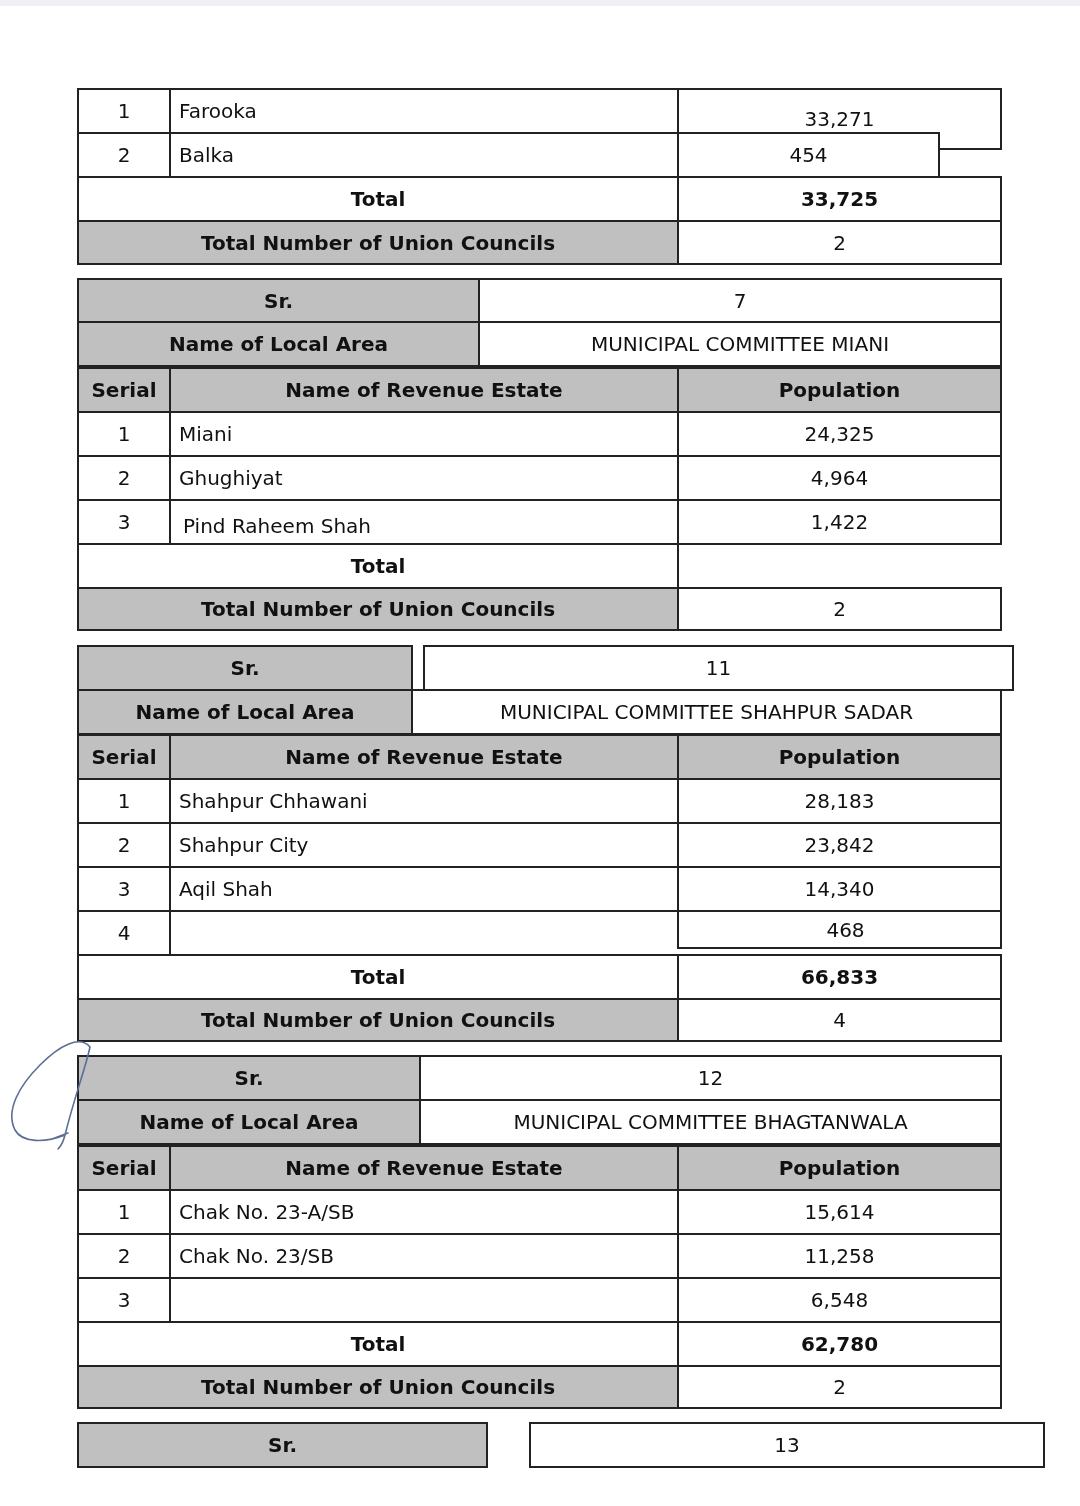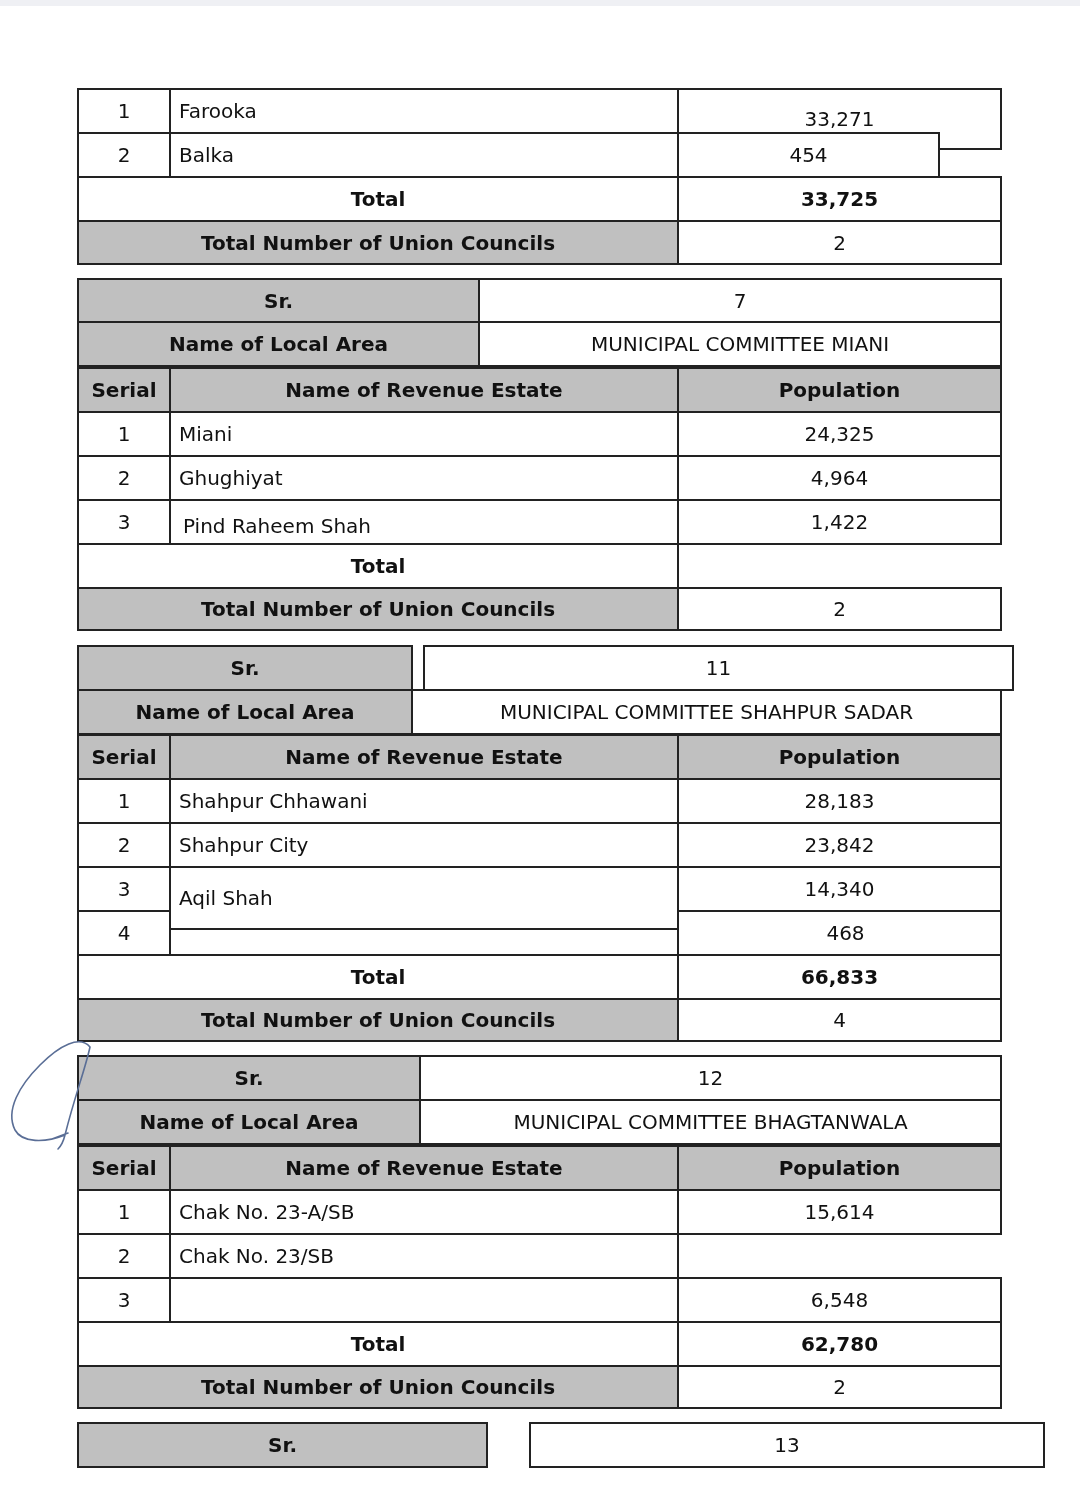--- a/index.html
+++ b/index.html
@@ -84,26 +84,26 @@
 
   <div class="cell" style="left:0; top:133px; width:94px; height:46px;">1</div>
   <div class="cell left" style="left:92px; top:133px; width:510px; height:46px;">Shahpur Chhawani</div>
   <div class="cell" style="left:600px; top:133px; width:325px; height:46px;">28,183</div>
 
   <div class="cell" style="left:0; top:177px; width:94px; height:46px;">2</div>
   <div class="cell left" style="left:92px; top:177px; width:510px; height:46px;">Shahpur City</div>
   <div class="cell" style="left:600px; top:177px; width:325px; height:46px;">23,842</div>
 
   <div class="cell" style="left:0; top:221px; width:94px; height:46px;">3</div>
-  <div class="cell left" style="left:92px; top:221px; width:510px; height:64px;">Aqil Shah</div>
+  <div class="cell left" style="left:92px; top:221px; width:510px; height:46px;">Aqil Shah</div>
   <div class="cell" style="left:600px; top:221px; width:325px; height:46px;">14,340</div>
 
   <div class="cell" style="left:0; top:265px; width:94px; height:46px;">4</div>
   <div class="cell left" style="left:92px; top:265px; width:510px; height:46px;margin-top:48px;">Jalalpur Jagir</div>
-  <div class="cell" style="left:600px; top:265px; width:325px; height:46px;padding-left:12px;">468</div>
+  <div class="cell" style="left:600px; top:265px; width:325px; height:39px;padding-left:12px;">468</div>
 
   <div class="cell bold" style="left:0; top:309px; width:602px; height:46px;">Total</div>
   <div class="cell bold" style="left:600px; top:309px; width:325px; height:46px;">66,833</div>
 
   <div class="cell gray bold" style="left:0; top:353px; width:602px; height:44px;">Total Number of Union Councils</div>
   <div class="cell" style="left:600px; top:353px; width:325px; height:44px;">4</div>
 </div>
 
 <div class="block" style="top:1055px; height:354px;">
   <div class="cell gray bold" style="left:0; top:0; width:344px; height:46px;">Sr.</div>
@@ -114,20 +114,21 @@
   <div class="cell gray bold" style="left:0; top:90px; width:94px; height:46px;">Serial</div>
   <div class="cell gray bold" style="left:92px; top:90px; width:510px; height:46px;">Name of Revenue Estate</div>
   <div class="cell gray bold" style="left:600px; top:90px; width:325px; height:46px;">Population</div>
 
   <div class="cell" style="left:0; top:134px; width:94px; height:46px;">1</div>
   <div class="cell left" style="left:92px; top:134px; width:510px; height:46px;">Chak No. 23-A/SB</div>
   <div class="cell" style="left:600px; top:134px; width:325px; height:46px;">15,614</div>
 
   <div class="cell" style="left:0; top:178px; width:94px; height:46px;">2</div>
   <div class="cell left" style="left:92px; top:178px; width:510px; height:46px;">Chak No. 23/SB</div>
+  <div class="cell" style="left:600px; top:178px; width:325px; height:46px;">11,258</div>
 
   <div class="cell" style="left:0; top:222px; width:94px; height:46px;">3</div>
   <div class="cell" style="left:600px; top:222px; width:325px; height:46px;">6,548</div>
 
   <div class="cell bold" style="left:0; top:266px; width:602px; height:46px;">Total</div>
   <div class="cell bold" style="left:600px; top:266px; width:325px; height:46px;">62,780</div>
 
   <div class="cell gray bold" style="left:0; top:310px; width:602px; height:44px;">Total Number of Union Councils</div>
   <div class="cell" style="left:600px; top:310px; width:325px; height:44px;">2</div>
 </div>

